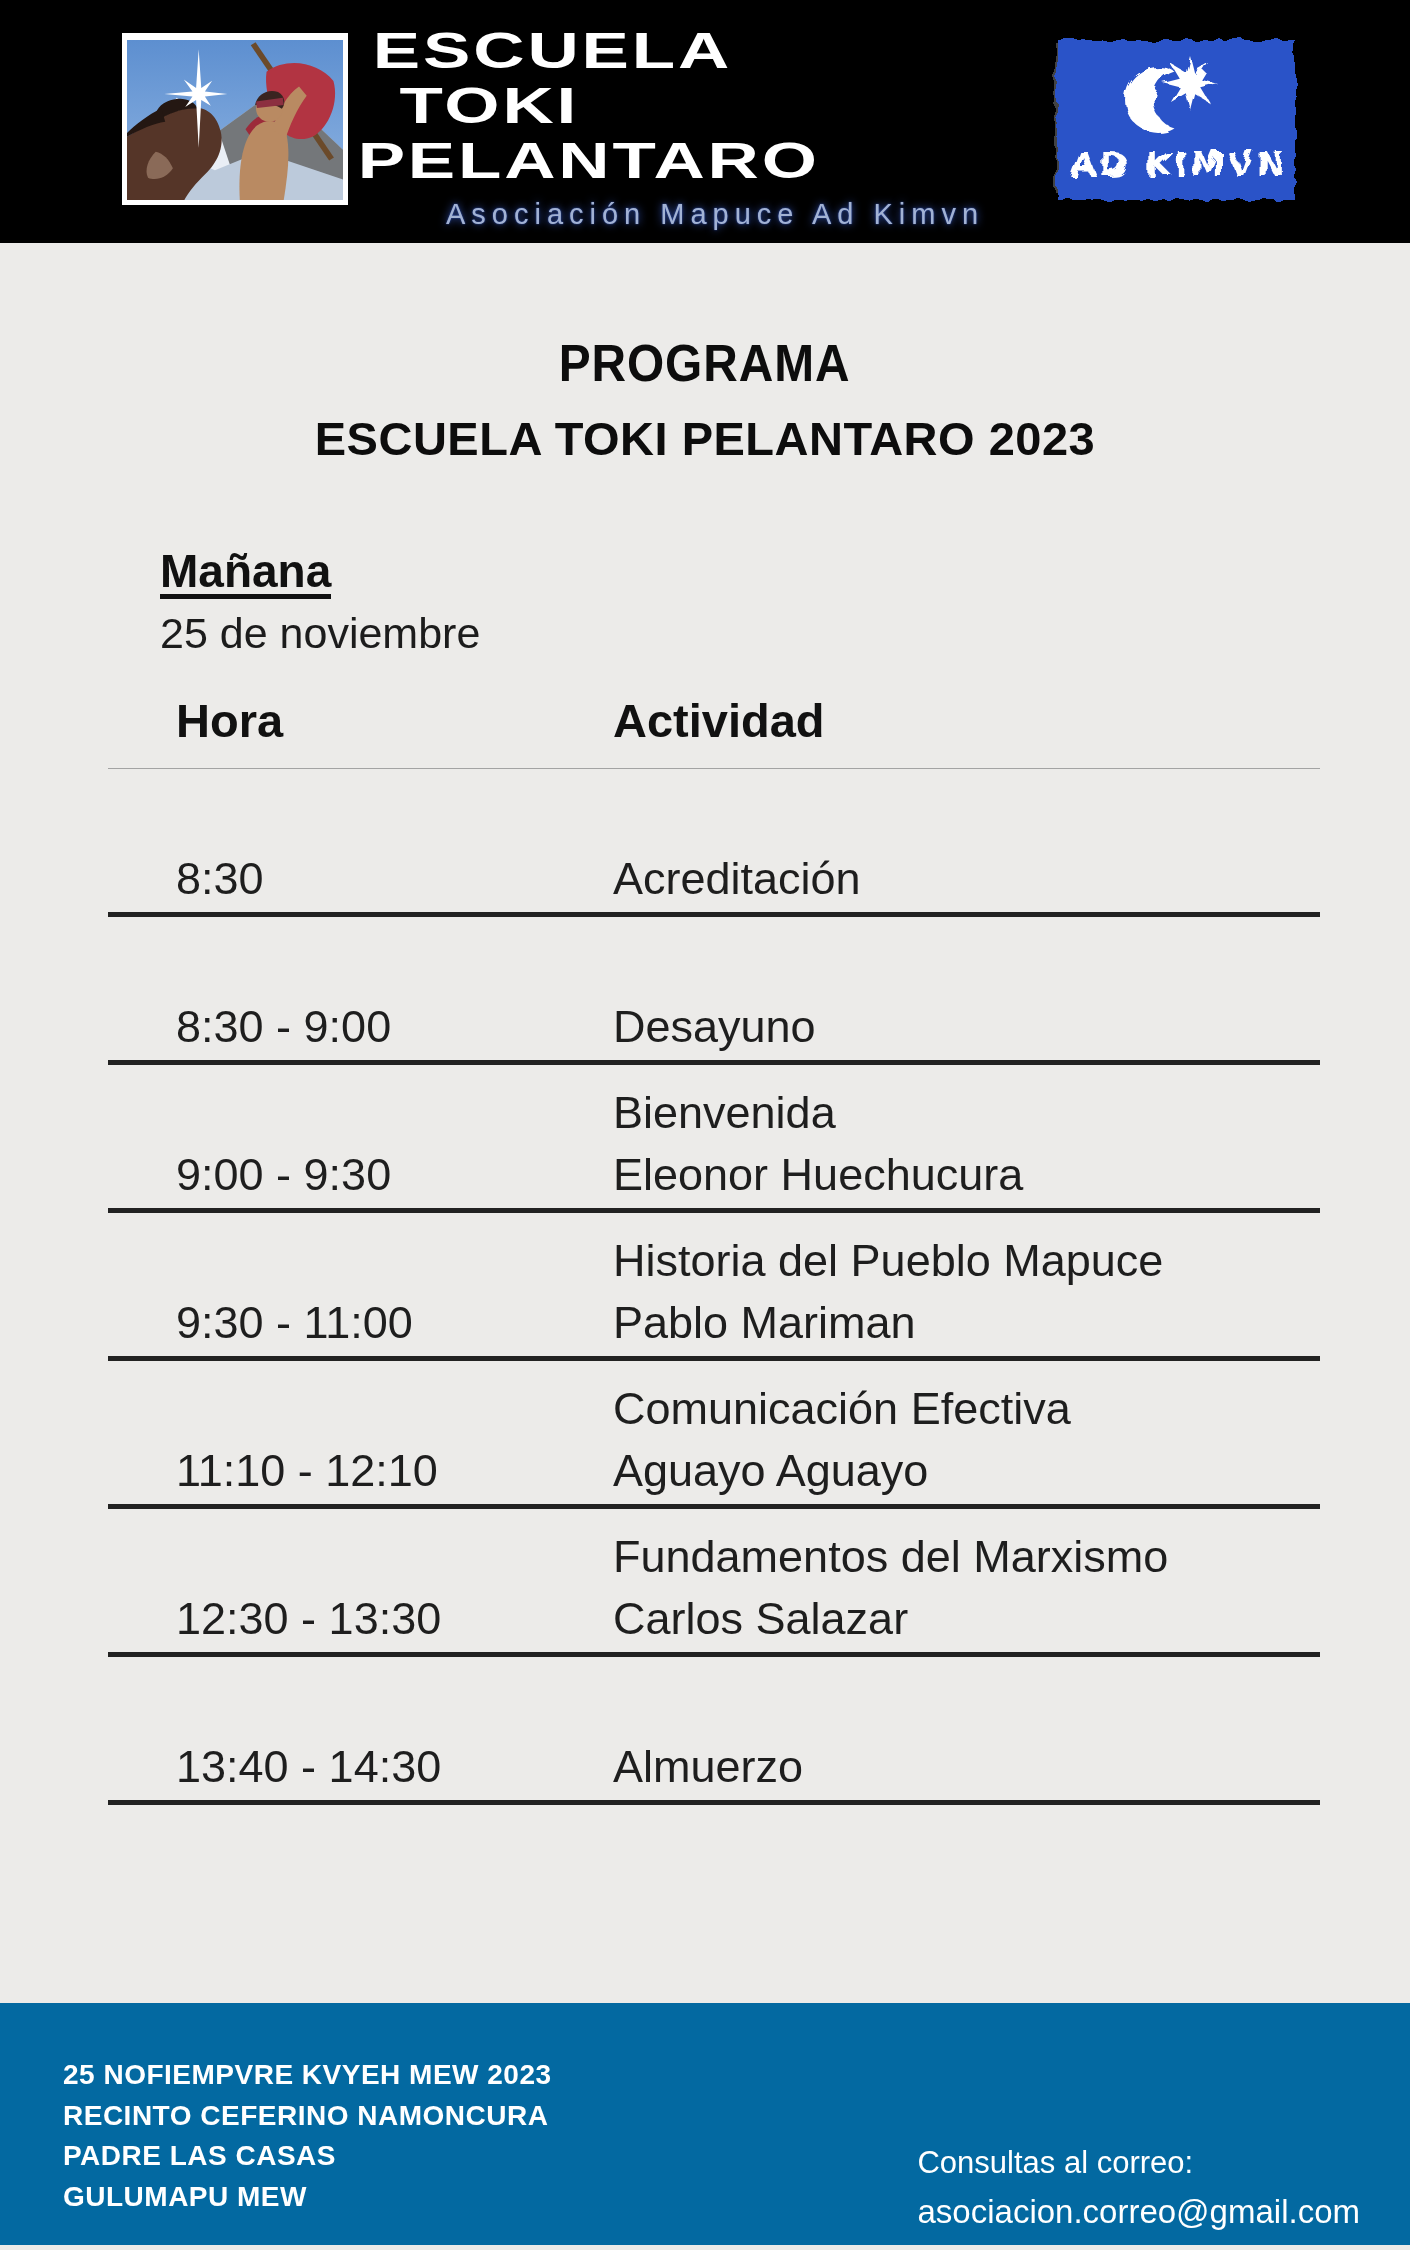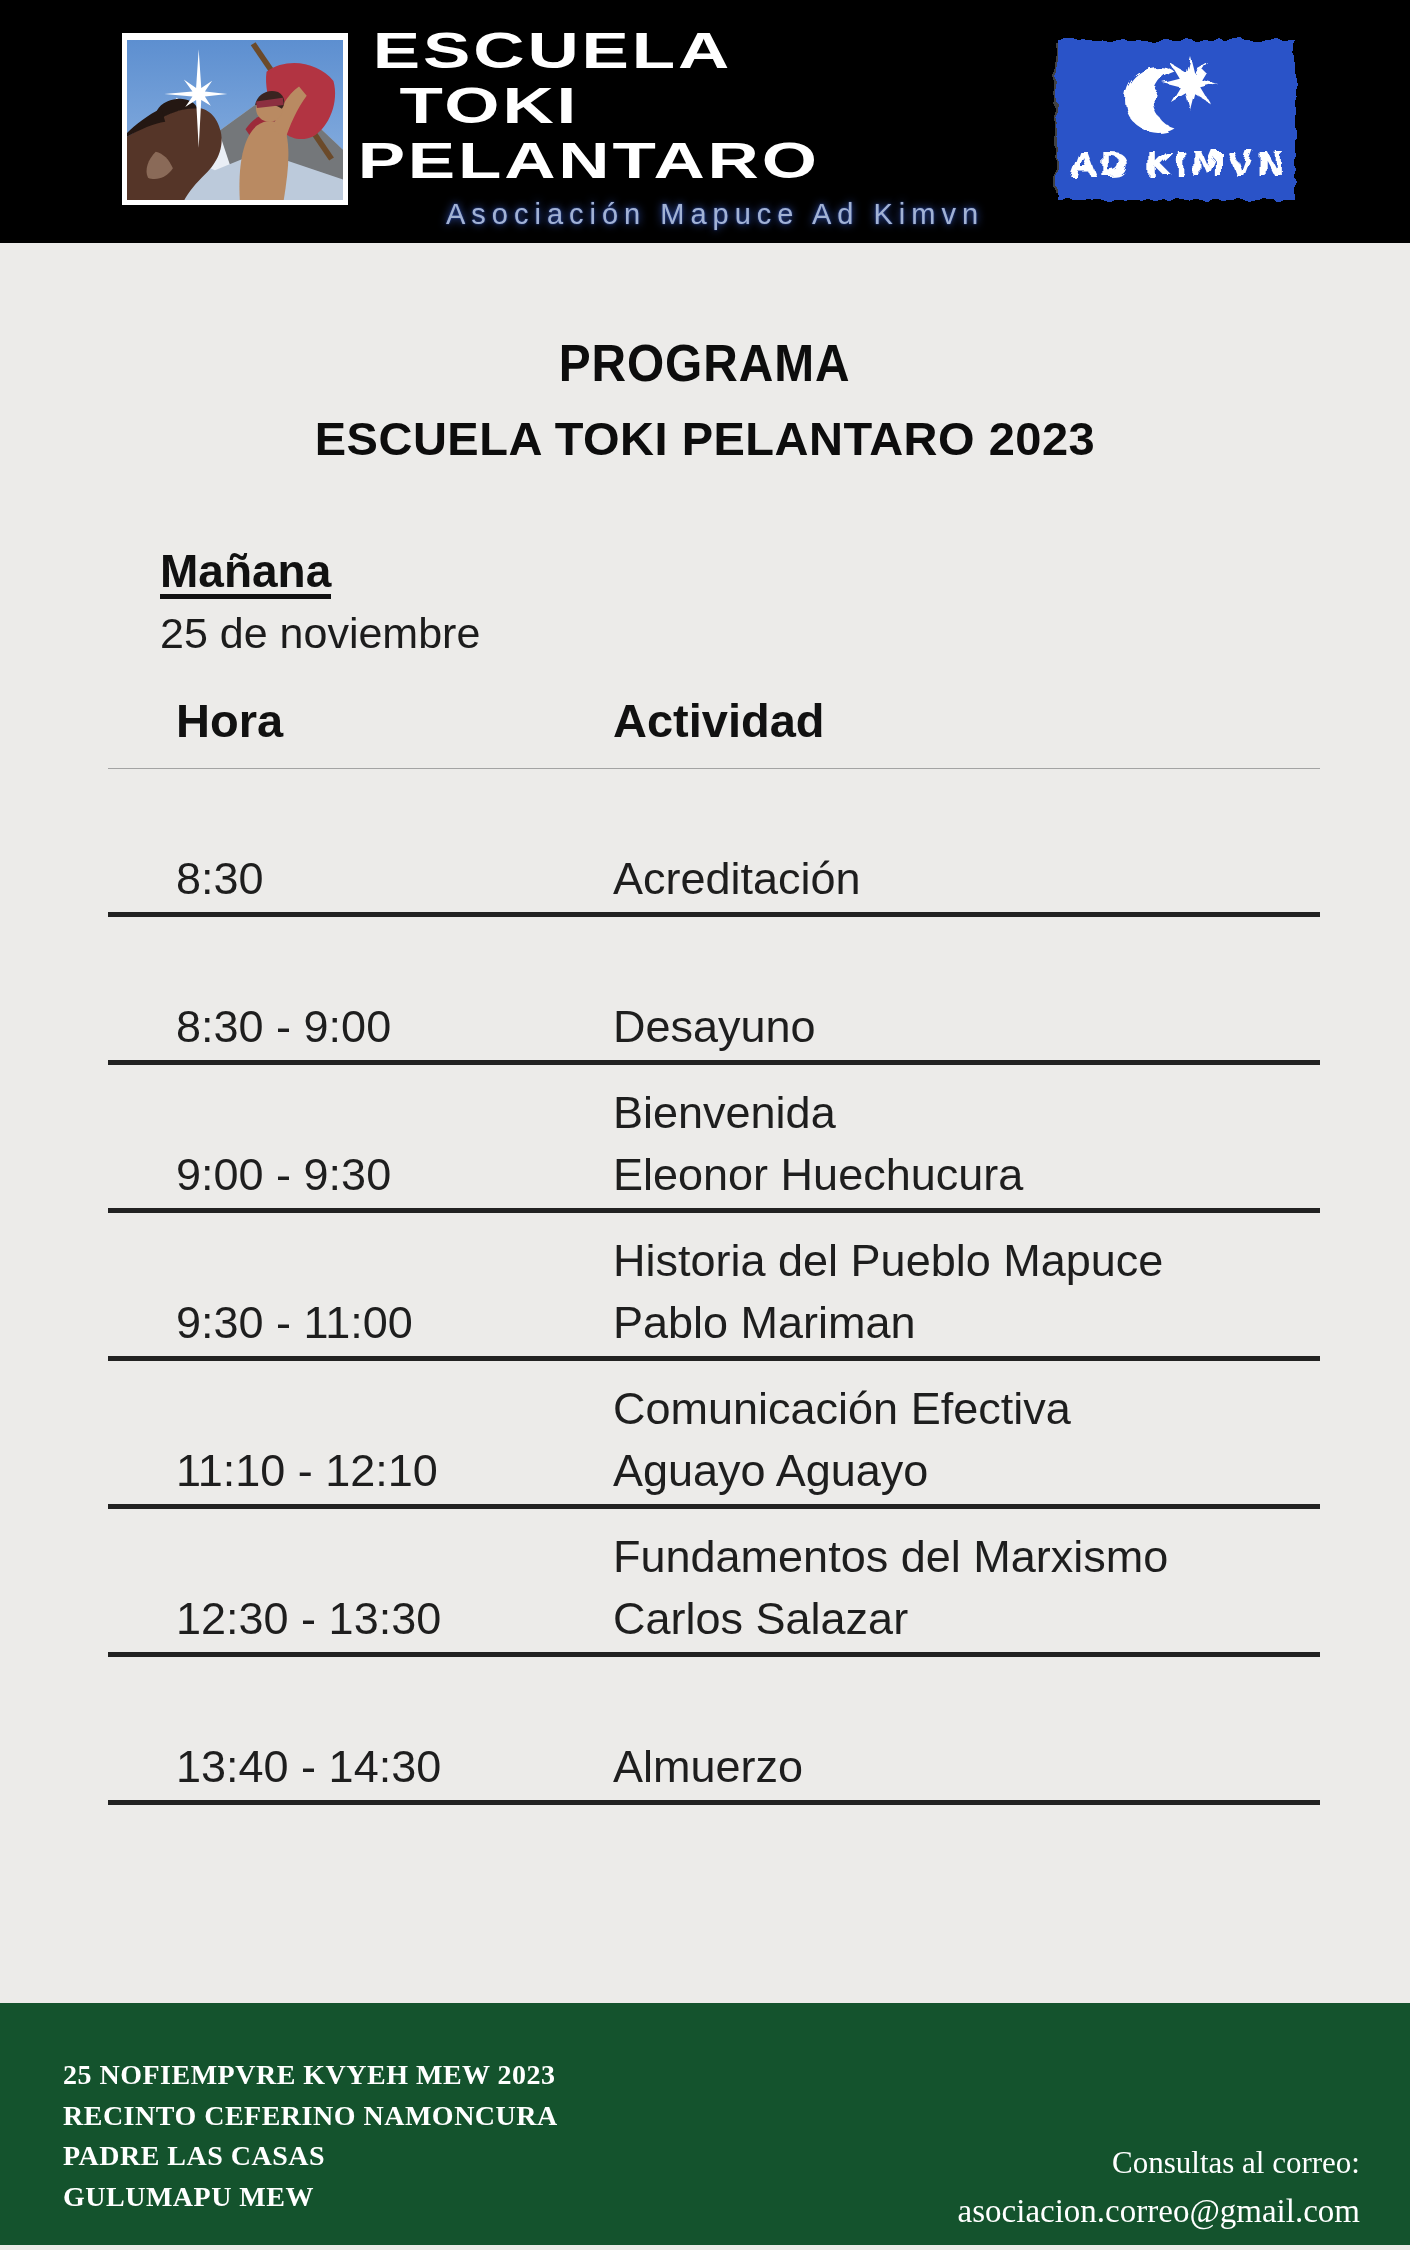--- a/index.html
+++ b/index.html
@@ -92,30 +92,29 @@
     border-bottom: 5px solid #222;
     font-size: 45px; color: #1e1e1e; line-height: 62px;
   }
   .t-row .col-time { flex: 0 0 437px; }
   .t-row .col-act  { flex: 1; }
 
   
   .footer {
     position: absolute; left: 0; top: 2003px;
     width: 1410px; height: 242px;
-    background: #14532d; color: #fff; font-family: Liberation Serif, serif;
+    background: #0369a1; color: #fff;
   }
   .footer-left {
     position: absolute; left: 63px; top: 52px;
     font-size: 28px; font-weight: bold; letter-spacing: 0.5px;
     line-height: 40.5px;
   }
   .footer-right {
     position: absolute; right: 50px; top: 138px;
-    text-align: right;
   }
   .footer-contact-label { font-size: 31px; line-height: 43px; font-weight: 400; }
   .footer-contact-email { font-size: 33px; line-height: 43px; margin-top: 6px; font-weight: 400; }
 </style>
 </head>
 <body>
 
 <div class="page">
 
   <div class="hero">

